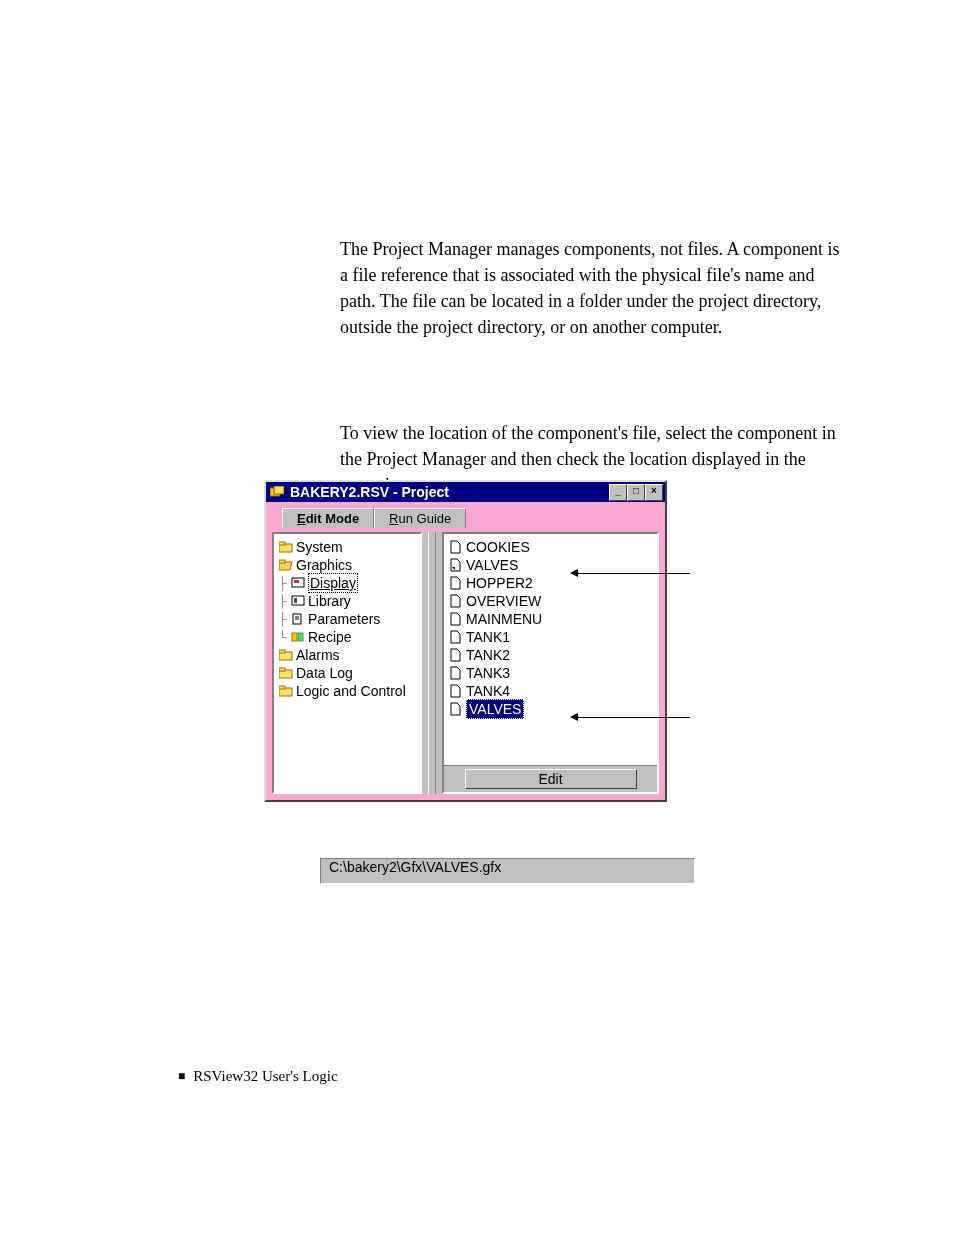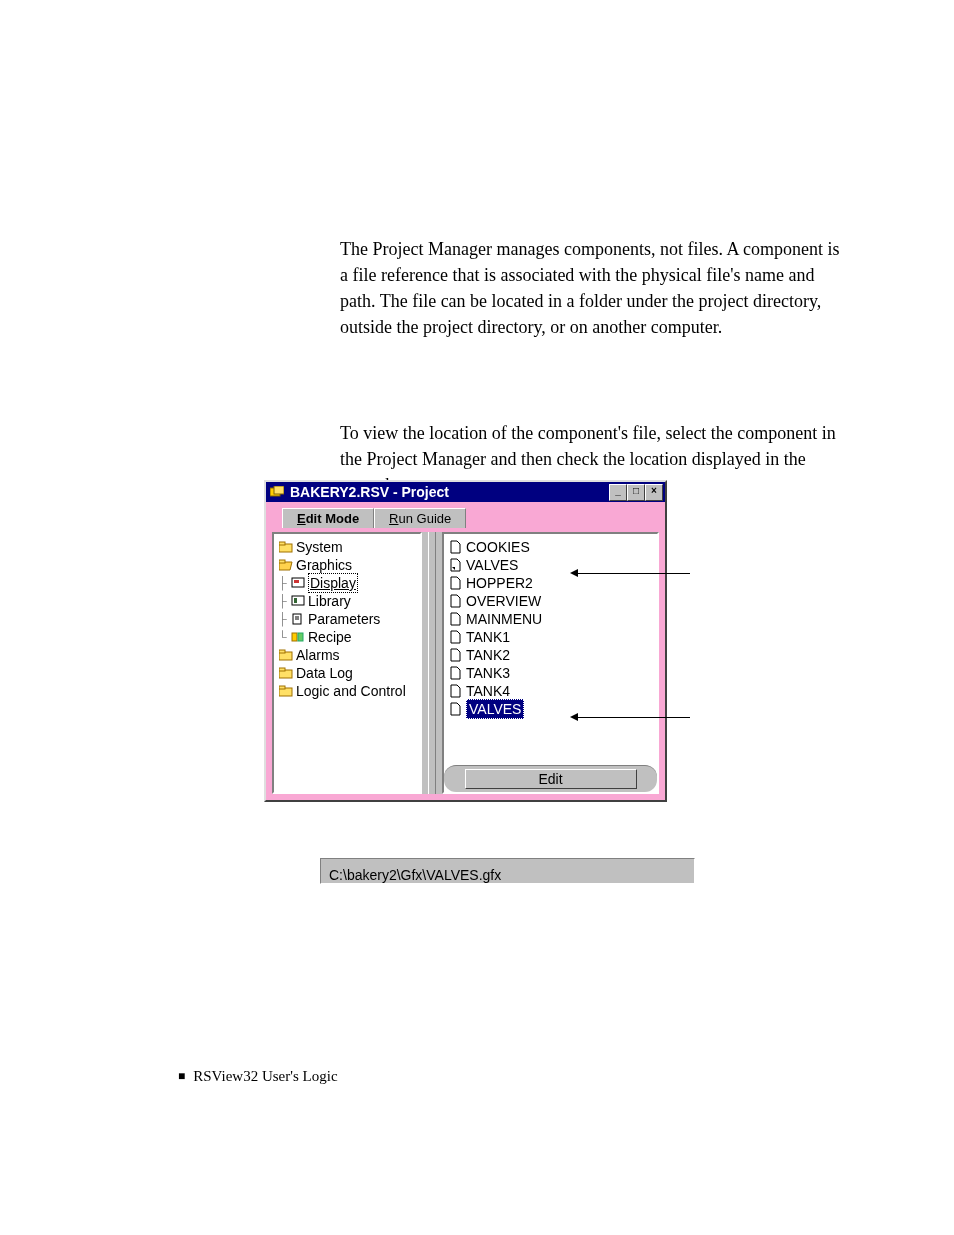--- a/index.html
+++ b/index.html
@@ -127,21 +127,21 @@
   .list-line {
     display:flex; align-items:center; height:18px; line-height:18px;
   }
   .sel-item { background:#000080; color:#fff; padding:0 2px; border:1px dotted #fff;}
   .edit-btn-row {
     margin-top:auto;
     border-top:1px solid #808080;
     background:#c0c0c0;
     display:flex; justify-content:center;
     padding:3px 0;
-    margin-left:-4px; margin-right:-4px; margin-bottom:-4px;border-radius:12px;
+    margin-left:-4px; margin-right:-4px; margin-bottom:-4px;
   }
   .edit-btn {
     width: 170px;
     text-align:center;
     background:#c0c0c0;
     border-top:1px solid #fff; border-left:1px solid #fff;
     border-right:1px solid #404040; border-bottom:1px solid #404040;
     font-size:14px; padding:1px 0;
   }
 
@@ -157,21 +157,21 @@
     width:375px; height:26px;
     background:#c0c0c0;
     border-top:1px solid #808080;
     border-left:1px solid #808080;
     border-right:1px solid #fff;
     border-bottom:1px solid #fff;
     box-sizing:border-box;
     padding-left:8px;
     font-family: Arial, sans-serif;
     font-size:14px;
-    display:flex; align-items:flex-end;
+    display:flex; align-items:flex-start;
   }
 
   .arrow-line {
     position:absolute; height:1px; background:#000;
   }
   .arrow-head {
     position:absolute; width:0; height:0;
     border-top:4px solid transparent;
     border-bottom:4px solid transparent;
   }

